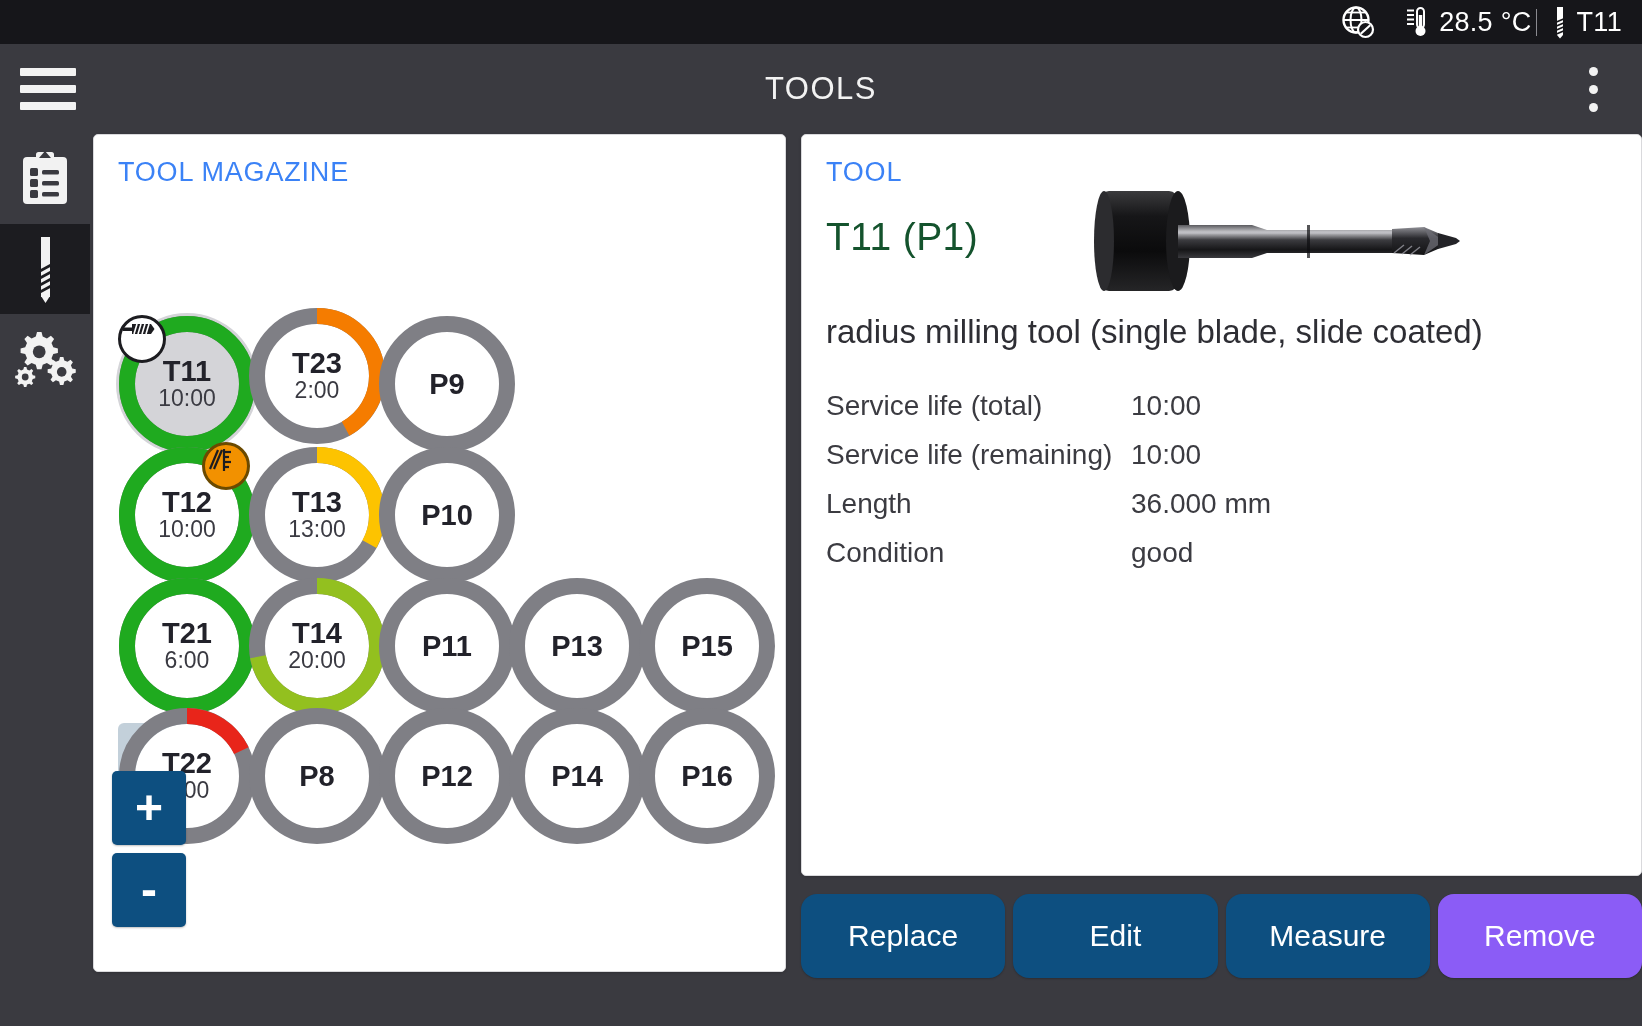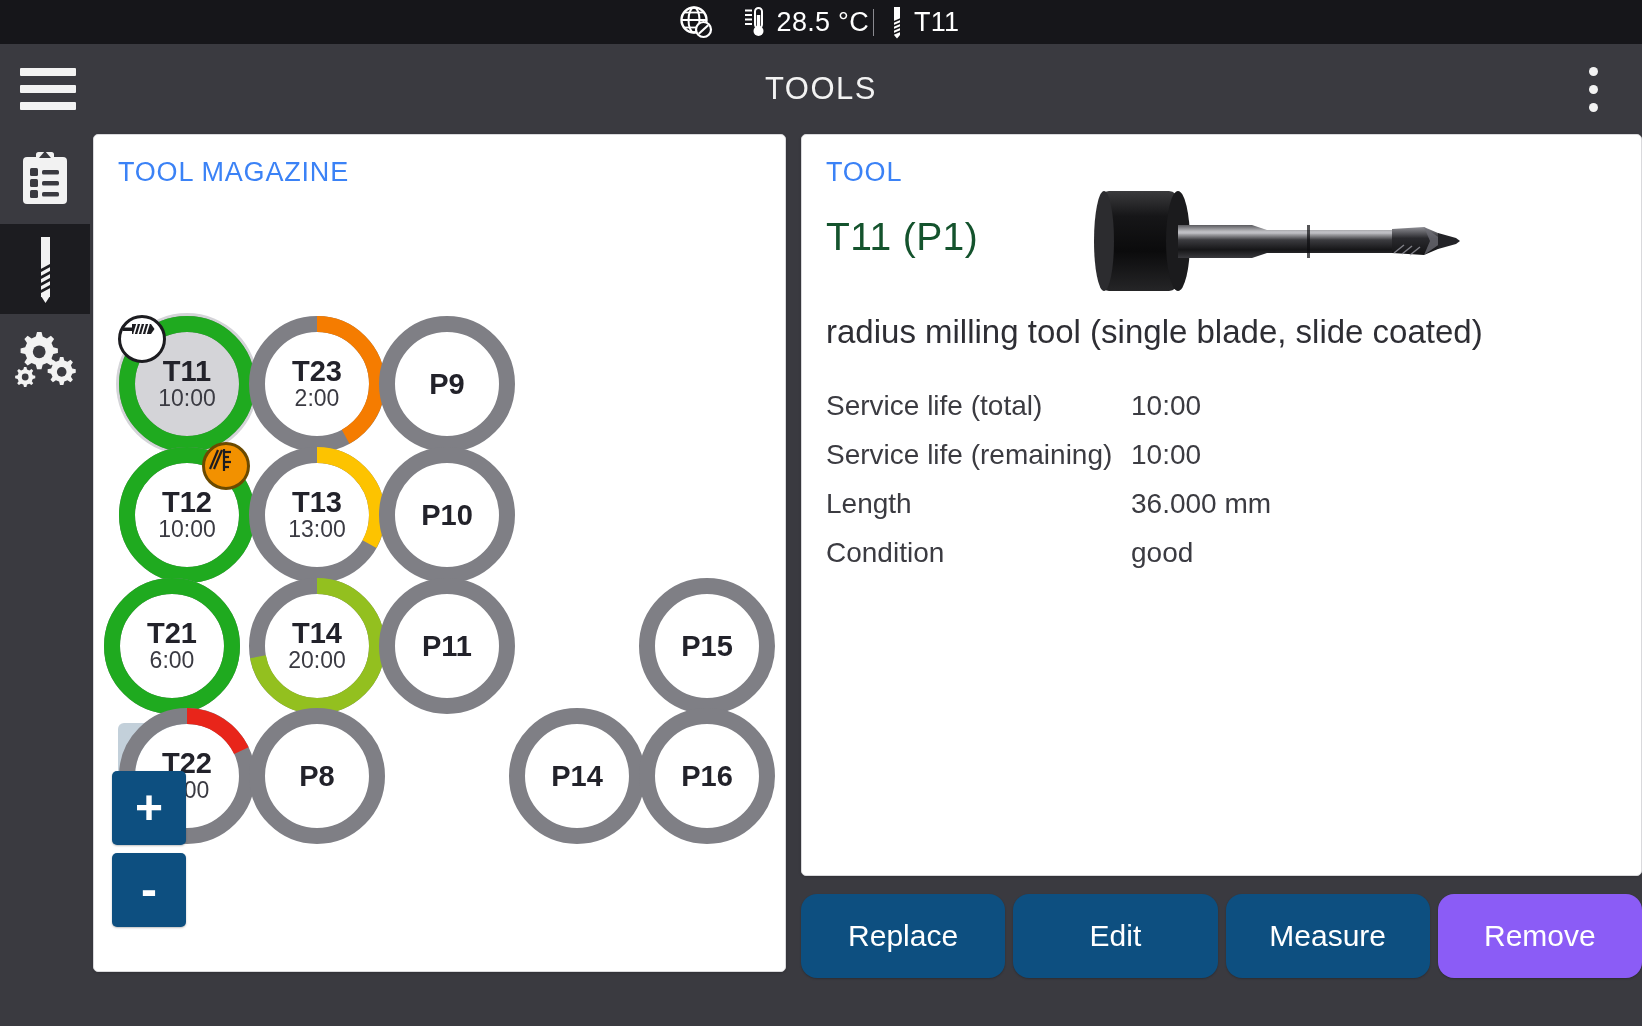--- a/index.html
+++ b/index.html
@@ -8,21 +8,21 @@
     background: #ffffff;
     font-family: "Liberation Sans", sans-serif;
     overflow: hidden;
   }
   #root { position: relative; width: 1642px; height: 1026px; background: #3a3a40; }
 
   
   .statusbar {
     position: absolute; left: 0; top: 0; width: 1642px; height: 44px;
     background: #16161a; display: flex; align-items: center;
-    justify-content: center; padding-right: 4px;
+    justify-content: flex-end; padding-right: 20px;
   }
   .sb-group { display: flex; align-items: center; color: #ffffff; }
   .sb-text { font-size: 27px; color: #ffffff; letter-spacing: .3px; }
   .sb-gap { width: 26px; }
   .sb-sep { width: 1px; height: 27px; background: #8a8a90; margin: 0 16px 0 4px; }
 
   
   .titlebar {
     position: absolute; left: 0; top: 44px; width: 1642px; height: 90px;
     background: #3a3a40;
@@ -256,21 +256,21 @@
               <g stroke="#ffffff" stroke-width="1.6">
                 <line x1="13" y1="16" x2="16" y2="6"></line>
                 <line x1="17" y1="16" x2="20" y2="6"></line>
                 <line x1="21" y1="16" x2="24" y2="6"></line>
                 <line x1="25" y1="16" x2="28" y2="6"></line>
               </g>
               <polygon points="30,6 30,16 33.5,11" fill="#1c1c20"></polygon>
             </svg>
           </div>
         </div>
-        <div class="slot" style="left: 152px; top: 178px; text-align: right;">
+        <div class="slot" style="left: 152px; top: 170px; text-align: right;">
           <svg width="142" height="142" viewBox="0 0 142 142">
             <circle cx="71" cy="71" r="52" fill="#ffffff"></circle>
             <circle cx="71" cy="71" r="60" fill="none" stroke="#7f7f85" stroke-width="16"></circle>
             <circle cx="71" cy="71" r="60" fill="none" stroke="#f57c00" stroke-width="16" stroke-dasharray="158.33626974092556 218.6548486898496" transform="rotate(-90 71 71)"></circle>
           </svg>
           <div class="labels">
             <div class="tname">T23</div>
             <div class="ttime">2:00</div>
           </div>
         </div>
@@ -320,21 +320,21 @@
         </div>
         <div class="slot pocket" style="left: 282px; top: 309px;">
           <svg width="142" height="142" viewBox="0 0 142 142">
             <circle cx="71" cy="71" r="52" fill="#ffffff"></circle>
             <circle cx="71" cy="71" r="60" fill="none" stroke="#7f7f85" stroke-width="16"></circle>
           </svg>
           <div class="labels">
             <div class="tname">P10</div>
           </div>
         </div>
-        <div class="slot" style="left: 7px; top: 440px; text-align: center;">
+        <div class="slot" style="left: 22px; top: 440px; text-align: center;">
           <svg width="142" height="142" viewBox="0 0 142 142">
             <circle cx="71" cy="71" r="52" fill="#ffffff"></circle>
             <circle cx="71" cy="71" r="60" fill="none" stroke="#7f7f85" stroke-width="16"></circle>
             <circle cx="71" cy="71" r="60" fill="none" stroke="#1faa1f" stroke-width="16" stroke-dasharray="376.99111843077515 0" transform="rotate(-90 71 71)"></circle>
           </svg>
           <div class="labels">
             <div class="tname">T21</div>
             <div class="ttime">6:00</div>
           </div>
         </div>
@@ -351,20 +351,29 @@
         </div>
         <div class="slot pocket" style="left: 282px; top: 440px;">
           <svg width="142" height="142" viewBox="0 0 142 142">
             <circle cx="71" cy="71" r="52" fill="#ffffff"></circle>
             <circle cx="71" cy="71" r="60" fill="none" stroke="#7f7f85" stroke-width="16"></circle>
           </svg>
           <div class="labels">
             <div class="tname">P11</div>
           </div>
         </div>
+        <div class="slot pocket" style="left: 412px; top: 440px;">
+          <svg width="142" height="142" viewBox="0 0 142 142">
+            <circle cx="71" cy="71" r="52" fill="#ffffff"></circle>
+            <circle cx="71" cy="71" r="60" fill="none" stroke="#7f7f85" stroke-width="16"></circle>
+          </svg>
+          <div class="labels">
+            <div class="tname">P13</div>
+          </div>
+        </div>
         <div class="slot pocket" style="left: 542px; top: 440px;">
           <svg width="142" height="142" viewBox="0 0 142 142">
             <circle cx="71" cy="71" r="52" fill="#ffffff"></circle>
             <circle cx="71" cy="71" r="60" fill="none" stroke="#7f7f85" stroke-width="16"></circle>
           </svg>
           <div class="labels">
             <div class="tname">P15</div>
           </div>
         </div>
         <div class="slot" style="left: 22px; top: 570px;">
@@ -379,20 +388,29 @@
             <div class="ttime">1:00</div>
           </div>
         </div>
         <div class="slot pocket" style="left: 152px; top: 570px;">
           <svg width="142" height="142" viewBox="0 0 142 142">
             <circle cx="71" cy="71" r="52" fill="#ffffff"></circle>
             <circle cx="71" cy="71" r="60" fill="none" stroke="#7f7f85" stroke-width="16"></circle>
           </svg>
           <div class="labels">
             <div class="tname">P8</div>
+          </div>
+        </div>
+        <div class="slot pocket" style="left: 282px; top: 570px;">
+          <svg width="142" height="142" viewBox="0 0 142 142">
+            <circle cx="71" cy="71" r="52" fill="#ffffff"></circle>
+            <circle cx="71" cy="71" r="60" fill="none" stroke="#7f7f85" stroke-width="16"></circle>
+          </svg>
+          <div class="labels">
+            <div class="tname">P12</div>
           </div>
         </div>
         <div class="slot pocket" style="left: 412px; top: 570px;">
           <svg width="142" height="142" viewBox="0 0 142 142">
             <circle cx="71" cy="71" r="52" fill="#ffffff"></circle>
             <circle cx="71" cy="71" r="60" fill="none" stroke="#7f7f85" stroke-width="16"></circle>
           </svg>
           <div class="labels">
             <div class="tname">P14</div>
           </div>

